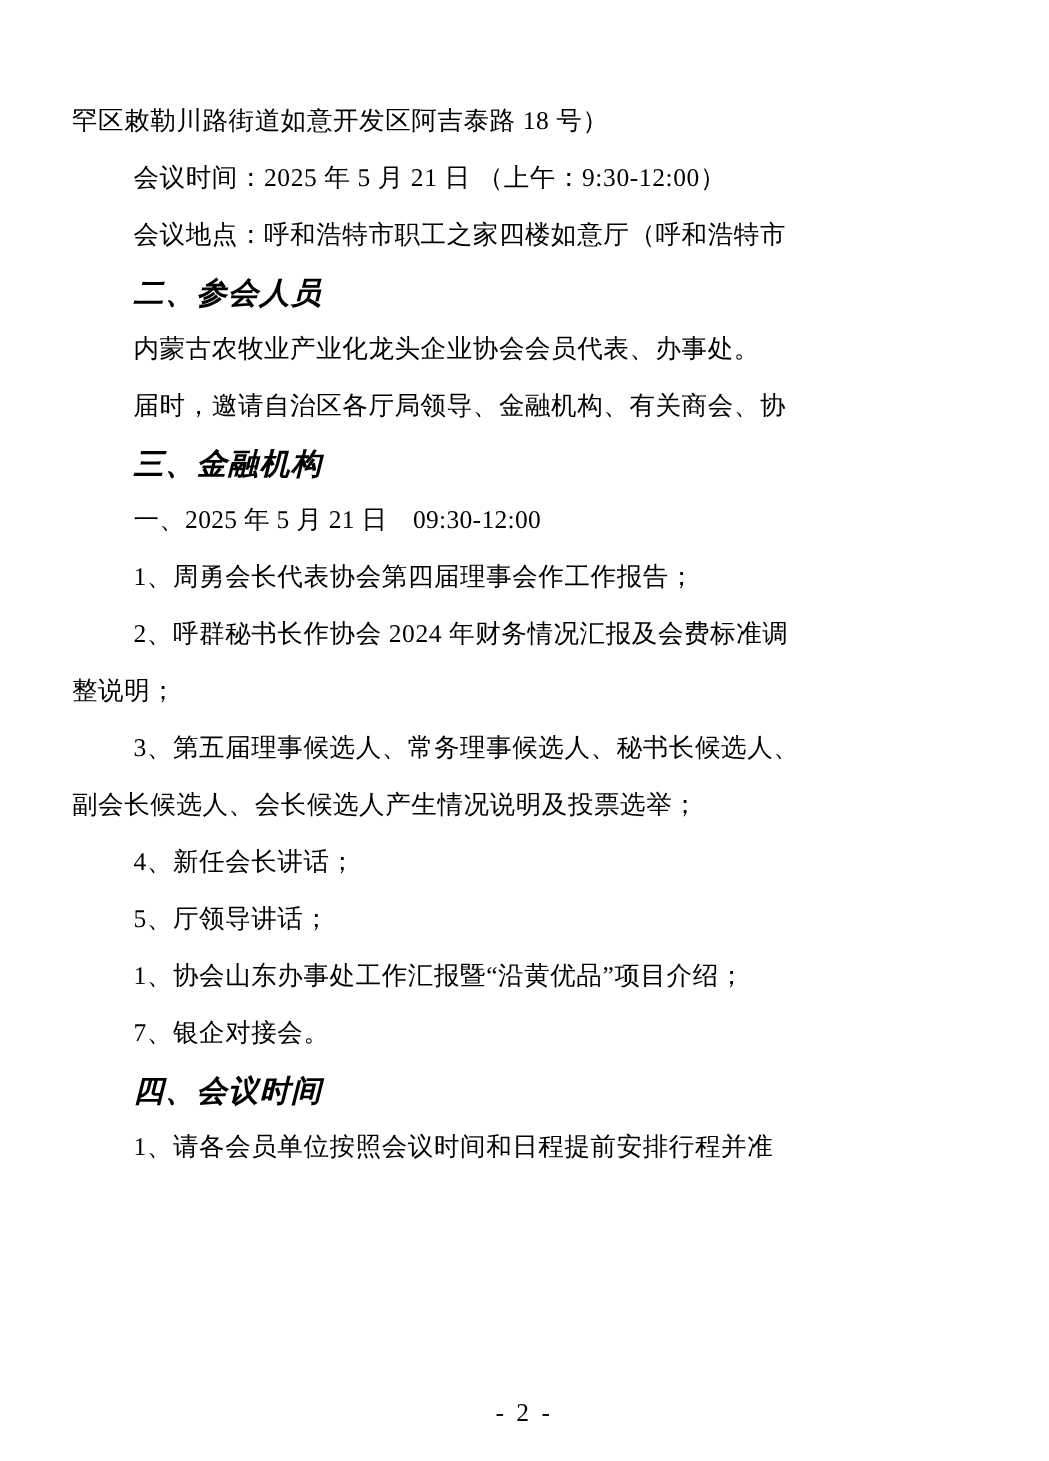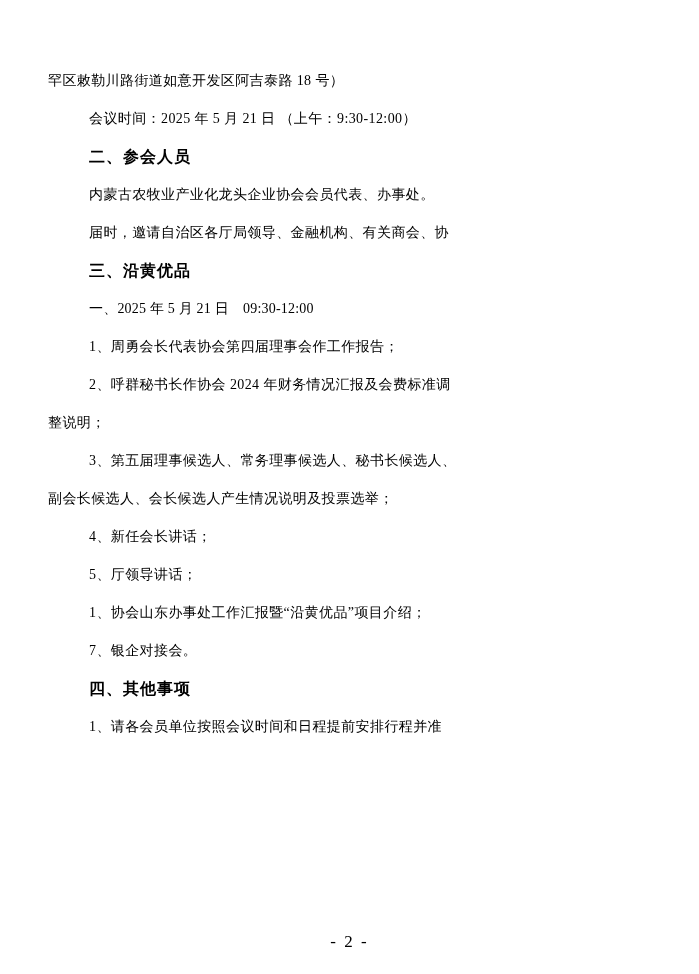--- a/index.html
+++ b/index.html
@@ -16,37 +16,38 @@
     overflow: hidden;
   }
   .page {
     position: relative;
     width: 699px;
     height: 974px;
     box-sizing: border-box;
     padding: 62px 58px 0 48px;
   }
   .line {
-    font-size: 14px;
+    font-size: 17px;
     line-height: 38px;
     letter-spacing: 0.4px;
     white-space: pre-wrap;
     text-align: justify;
     text-justify: inter-ideograph;
   }
   .indent {
     text-indent: 41px;
   }
   .heading {
     font-family: "DejaVu Sans", "Liberation Sans", sans-serif;
     font-weight: bold;
-    font-size: 16px;
+    font-size: 20px;
     line-height: 38px;
     text-indent: 41px;
     letter-spacing: 1px;
+    font-style: italic;
   }
   .tight {
     letter-spacing: 0.2px;
   }
   .footer {
     position: absolute;
     left: 0;
     right: 0;
     bottom: 22px;
     text-align: center;
@@ -55,34 +56,35 @@
     font-family: "Liberation Serif", "DejaVu Serif", serif;
   }
 </style>
 </head>
 <body>
 
 <div class="page">
 
   <div class="line">罕区敕勒川路街道如意开发区阿吉泰路 18 号）</div>
   <div class="line indent">会议时间：2025 年 5 月 21 日 （上午：9:30-12:00）</div>
+  <div class="line indent">会议地点：呼和浩特市职工之家四楼如意厅（呼和浩特市</div>
 
   <div class="heading">二、参会人员</div>
   <div class="line indent">内蒙古农牧业产业化龙头企业协会会员代表、办事处。</div>
   <div class="line indent">届时，邀请自治区各厅局领导、金融机构、有关商会、协</div>
 
-  <div class="heading">三、沿黄优品</div>
+  <div class="heading">三、金融机构</div>
   <div class="line indent tight">一、2025 年 5 月 21 日　09:30-12:00</div>
   <div class="line indent">1、周勇会长代表协会第四届理事会作工作报告；</div>
   <div class="line indent">2、呼群秘书长作协会 2024 年财务情况汇报及会费标准调</div>
   <div class="line">整说明；</div>
   <div class="line indent">3、第五届理事候选人、常务理事候选人、秘书长候选人、</div>
   <div class="line">副会长候选人、会长候选人产生情况说明及投票选举；</div>
   <div class="line indent">4、新任会长讲话；</div>
   <div class="line indent">5、厅领导讲话；</div>
   <div class="line indent">1、协会山东办事处工作汇报暨“沿黄优品”项目介绍；</div>
   <div class="line indent">7、银企对接会。</div>
 
-  <div class="heading">四、其他事项</div>
+  <div class="heading">四、会议时间</div>
   <div class="line indent">1、请各会员单位按照会议时间和日程提前安排行程并准</div>
 
   <div class="footer">- 2 -</div>
 </div>
 
 </body></html>

